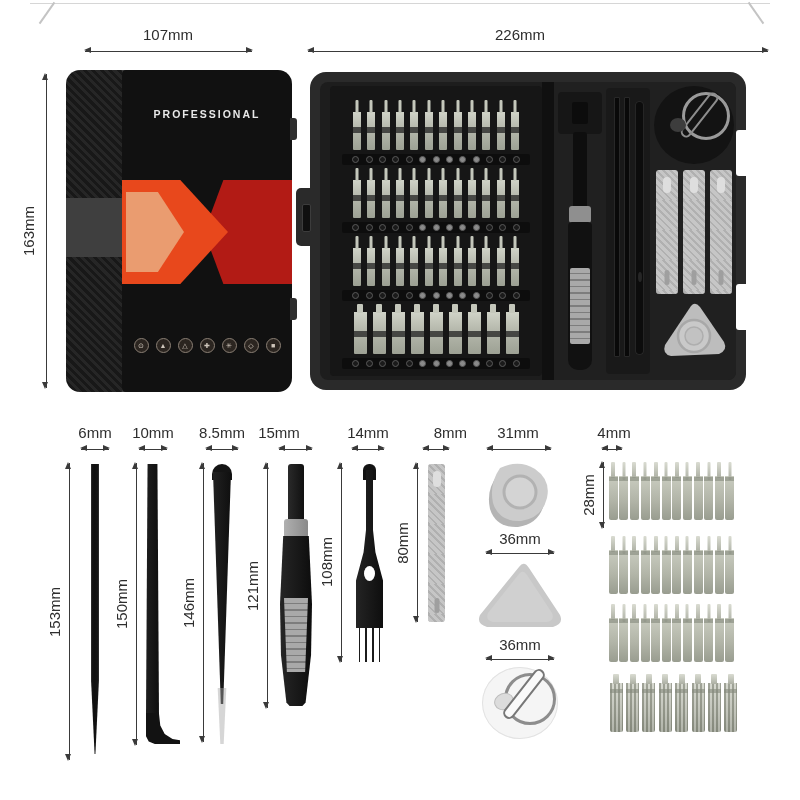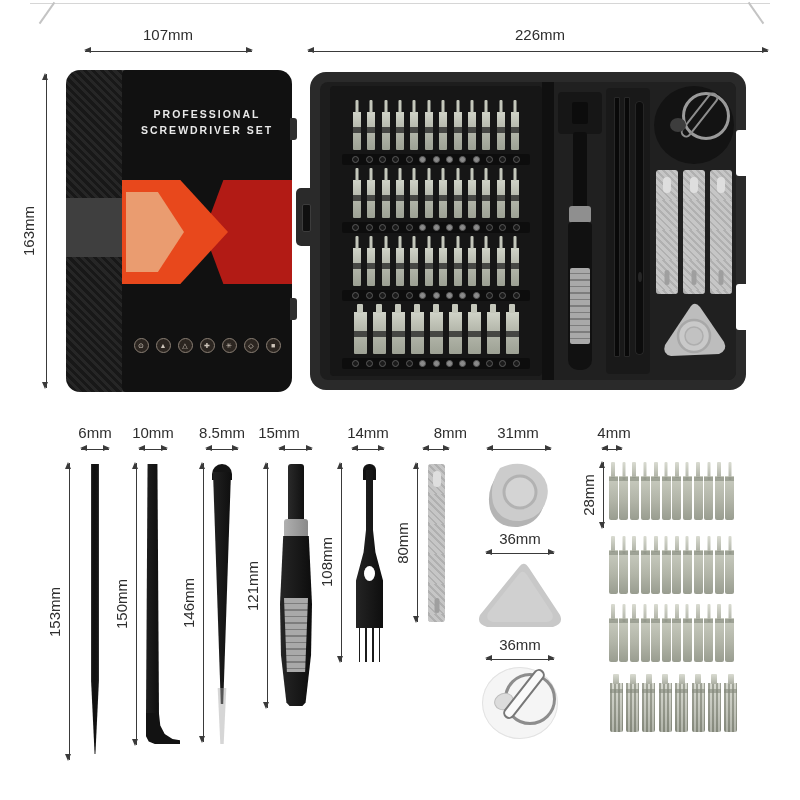--- a/index.html
+++ b/index.html
@@ -62,36 +62,35 @@
 </head>
 <body>
 
 <div class="abs" style="left:30px;top:3px;width:740px;height:1px;background:#d6d6d6;"></div>
 <div class="abs" style="left:46px;top:0;width:2px;height:26px;background:#c4c4c4;transform:rotate(35deg);"></div>
 <div class="abs" style="left:755px;top:0;width:2px;height:26px;background:#c4c4c4;transform:rotate(-35deg);"></div>
 
 <div class="wlab" style="left:138px;top:26px;">107mm</div>
 <div class="harrow" style="left:85px;top:51px;width:167px;"></div>
 
-<div class="wlab" style="left:490px;top:26px;margin-left:20px;">226mm</div>
+<div class="wlab" style="left:490px;top:26px;">226mm</div>
 <div class="harrow" style="left:308px;top:51px;width:460px;"></div>
 
 <div class="varrow" style="left:46px;top:74px;height:314px;"></div>
 <div class="vlab" style="left:20px;top:231px;">163mm</div>
 
 <div class="abs" style="left:66px;top:70px;width:226px;height:322px;background:#3f3f3f;border-radius:24px;">
   <div class="abs" style="left:0;top:0;width:56px;height:128px;border-radius:14px 0 0 0;background:repeating-linear-gradient(45deg,#181818 0 3px,#262626 3px 6px);"></div>
   <div class="abs" style="left:0;bottom:0;width:56px;height:135px;border-radius:0 0 0 14px;background:repeating-linear-gradient(45deg,#181818 0 3px,#262626 3px 6px);"></div>
   <div class="abs" style="left:56px;top:0;width:170px;height:322px;background:#111111;border-radius:4px 14px 14px 4px;"></div>
   <div class="abs" style="left:224px;top:48px;width:7px;height:22px;background:#2e2e2e;border-radius:0 3px 3px 0;"></div>
   <div class="abs" style="left:224px;top:228px;width:7px;height:22px;background:#2e2e2e;border-radius:0 3px 3px 0;"></div>
 
   <div class="abs" style="left:56px;top:36px;width:170px;text-align:center;color:#e9e9e9;font-size:10.5px;font-weight:bold;letter-spacing:2px;line-height:1.55;">
     <div>PROFESSIONAL</div>
-    <div>SCREWDRIVER SET</div>
   </div>
 
   <div class="abs" style="left:56px;top:110px;width:170px;height:104px;overflow:hidden;">
     <div class="abs" style="left:82px;top:0;width:88px;height:104px;background:#B21B15;clip-path:polygon(22% 0,100% 0,100% 100%,22% 100%,0 50%);"></div>
     <div class="abs" style="left:0;top:0;width:106px;height:104px;background:#E8481C;clip-path:polygon(0 0,55% 0,100% 50%,55% 100%,0 100%);"></div>
     <div class="abs" style="left:4px;top:12px;width:58px;height:80px;background:#EA9C70;clip-path:polygon(0 0,55% 0,100% 50%,55% 100%,0 100%);"></div>
   </div>
 
   <div class="abs" style="left:56px;top:268px;width:170px;display:flex;justify-content:center;align-items:center;">
       <span class="case-icon">⊙</span>

